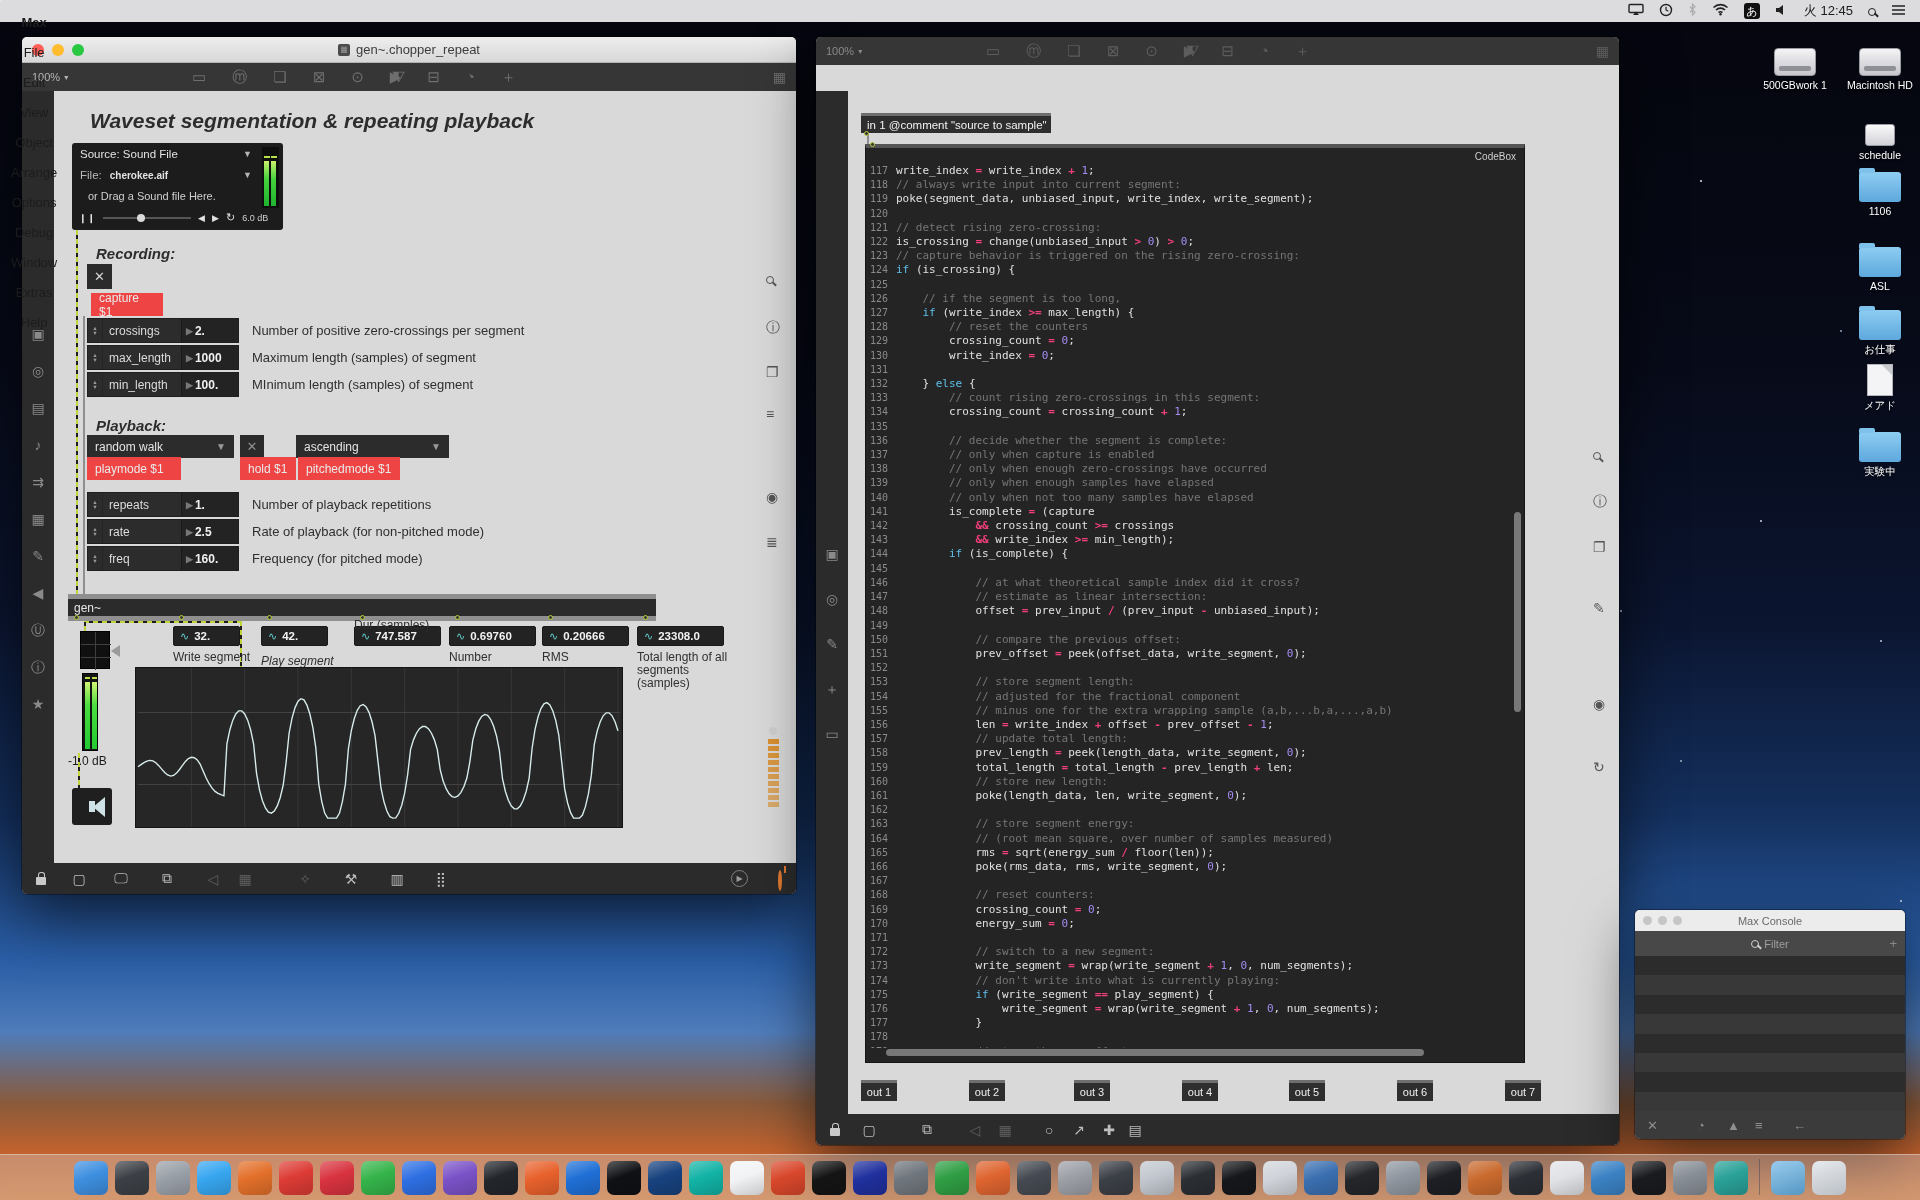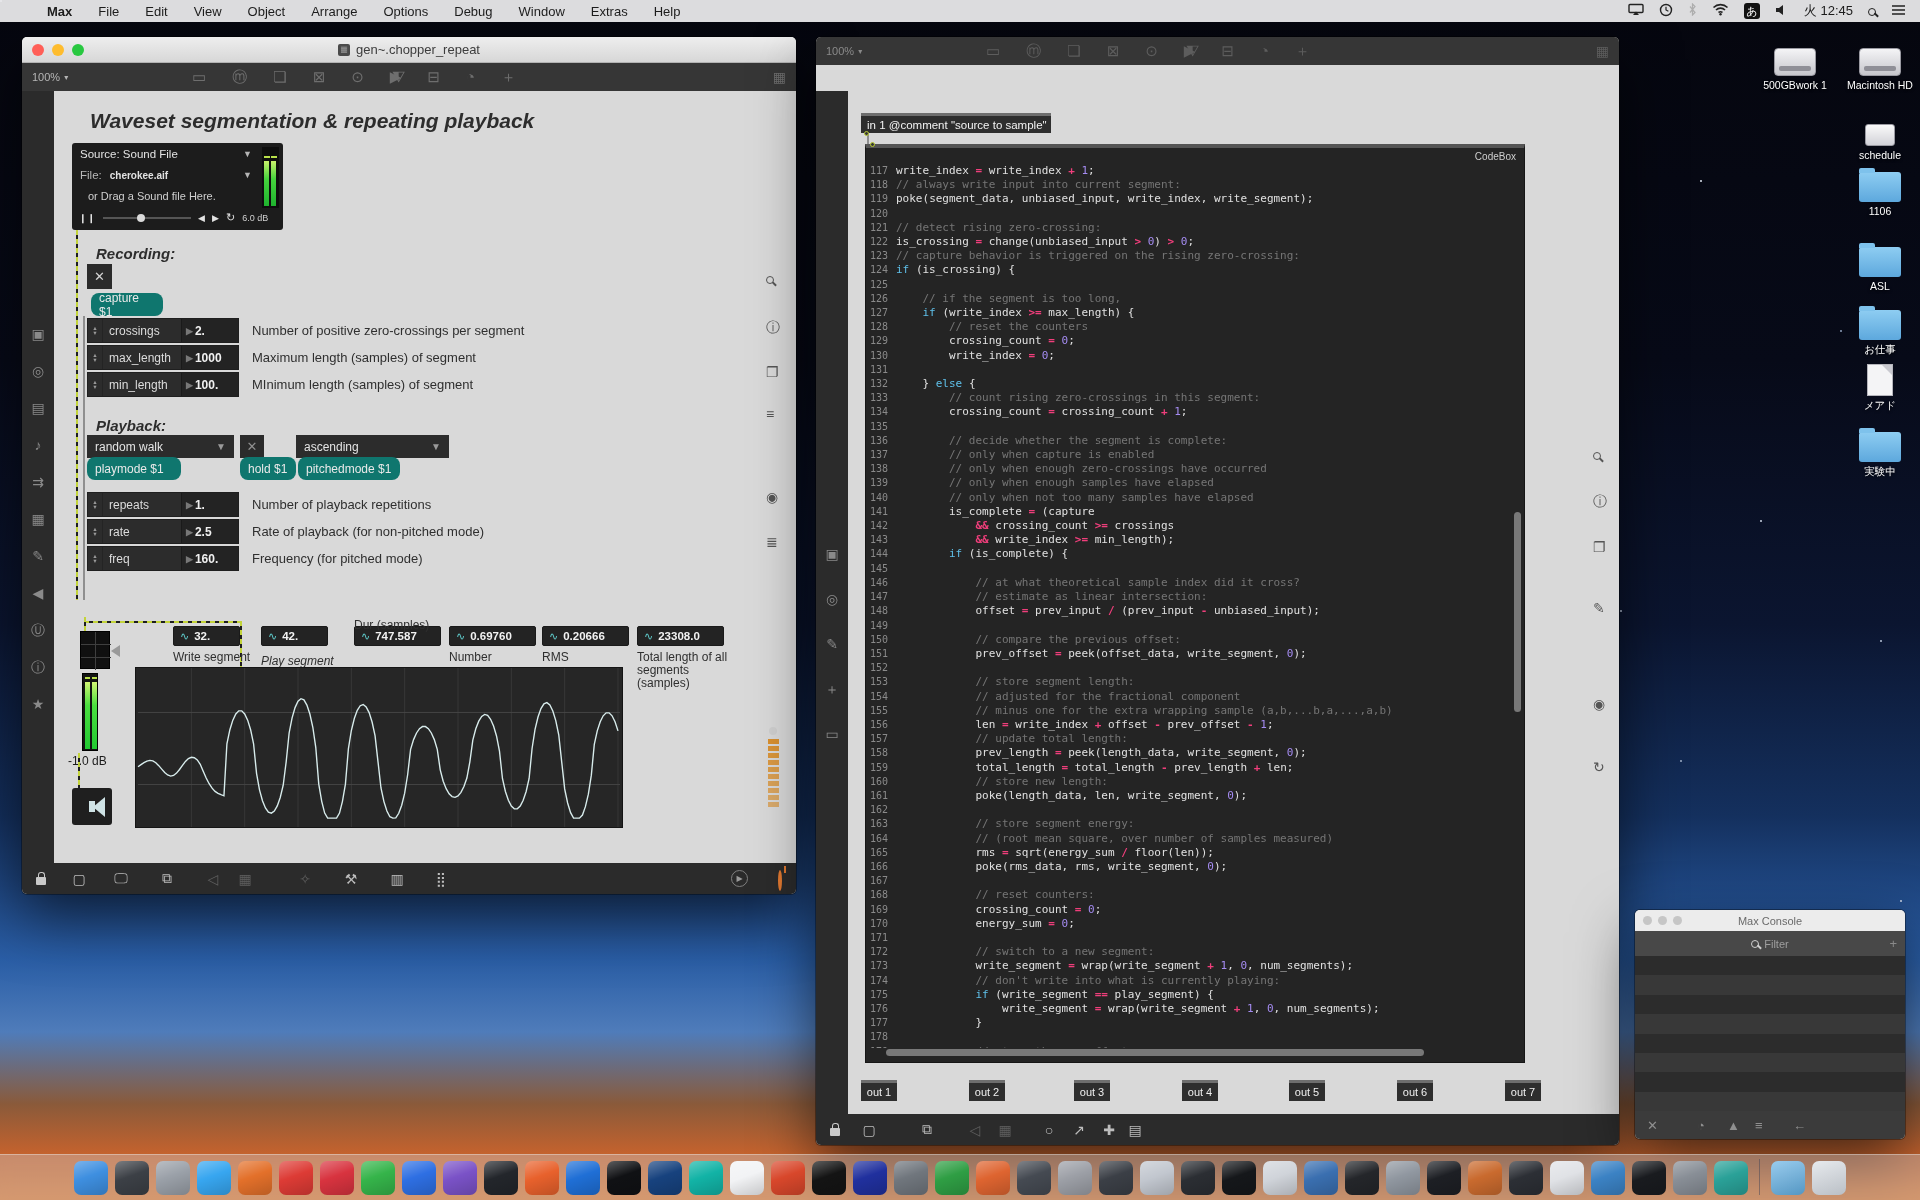--- a/index.html
+++ b/index.html
@@ -9,21 +9,21 @@
   
   #stars{position:absolute;left:0;top:0;width:2px;height:2px;border-radius:50%;background:#dfe6f2;
     box-shadow:240px 150px #cdd6e6,420px 90px #8fa0bc,660px 120px #b9c4d8,90px 340px #7e8fae,150px 620px #9fb0c8,
     330px 780px #b9c4d8,520px 880px #8fa0bc,700px 300px #cdd6e6,760px 140px #6d7f9e,860px 80px #b9c4d8,
     1000px 60px #cdd6e6,1120px 140px #8fa0bc,1260px 90px #dfe6f2,1400px 170px #9fb0c8,1500px 260px #cdd6e6,
     1560px 420px #8fa0bc,1620px 610px #b9c4d8,1680px 760px #9fb0c8,1760px 520px #cdd6e6,1840px 330px #8fa0bc,
     1880px 640px #b9c4d8,1700px 180px #dfe6f2,1460px 700px #7e8fae,120px 840px #8fa0bc,60px 480px #9fb0c8,
     1900px 900px #cdd6e6,1340px 300px #6d7f9e,900px 940px #8fa0bc;}
   
   #menubar{position:absolute;left:0;top:0;width:1920px;height:22px;background:rgba(234,234,236,0.94);display:flex;align-items:center;justify-content:space-between;font-size:13px;color:#1c1c1c;z-index:50;}
-  #menu-left{display:flex;align-items:center;gap:4px;height:100%;}
+  #menu-left{display:flex;align-items:center;gap:15px;height:100%;flex-direction:column;}
   #menu-left .mi{padding:0 11px;height:100%;display:flex;align-items:center;}
   #menu-left .apple{font-size:14px;padding:0 14px 0 18px;}
   #menu-left .app{font-weight:bold;}
   #menu-right{display:flex;align-items:center;gap:15px;padding-right:14px;height:100%;}
   .inputbadge{width:16px;height:16px;background:#111;color:#fff;font-size:11px;border-radius:3px;display:flex;align-items:center;justify-content:center;}
   
   .win{position:absolute;border-radius:5px;box-shadow:0 22px 60px rgba(0,0,0,.6),0 0 0 1px rgba(0,0,0,.35);overflow:hidden;background:#d9d9d9;}
   .titlebar{height:26px;background:linear-gradient(#eeeeee,#d7d7d7);border-bottom:1px solid #b3b3b3;position:relative;display:flex;align-items:center;justify-content:center;font-size:13px;color:#3c3c3c;}
   .lights{position:absolute;left:10px;top:7px;display:flex;gap:8px;}
   .lights span{width:12px;height:12px;border-radius:50%;}
@@ -33,21 +33,21 @@
   .tb-icons{position:absolute;left:170px;display:flex;gap:26px;font-size:15px;color:#6e6e6e;}
   .tb-right{position:absolute;right:10px;font-size:14px;color:#6e6e6e;}
   .tb-bucket{position:absolute;left:370px;font-size:15px;color:#6e6e6e;}
   .winbody{position:absolute;left:0;right:0;top:54px;bottom:31px;display:flex;}
   .sidebar{width:32px;background:#2b2b2b;position:relative;}
   .sidebar .si{position:absolute;left:0;width:32px;text-align:center;font-size:14px;color:#8a8a8a;}
   .canvas{position:relative;flex:1;background:#d9d9d9;overflow:hidden;}
   .bottombar{position:absolute;left:0;right:0;bottom:0;height:31px;background:#2b2b2b;display:flex;align-items:center;}
   .bb-ico{position:absolute;top:0;height:31px;display:flex;align-items:center;justify-content:center;width:22px;color:#bdbdbd;font-size:14px;}
   .dim{color:#5f5f5f !important;}
-  .msg{background:#0f766e;color:#e9e9e9;font-size:12px;border-radius:8px;display:flex;align-items:center;padding:8px 8px;}
+  .msg{background:#ef4444;color:#e9e9e9;font-size:12px;border-radius:0;display:flex;align-items:center;padding:8px 8px;}
   .lbl{color:#2d2d2d;font-weight:bold;font-style:italic;}
   .toggle{background:#2b2b2b;color:#d6d6d6;display:flex;align-items:center;justify-content:center;font-size:13px;}
   .pmenu{background:#2c2c2c;color:#e4e4e4;font-size:12px;display:flex;align-items:center;padding:0 8px;justify-content:space-between;}
   .pmenu .car{color:#9a9a9a;font-size:10px;}
   .attrui-row{position:absolute;display:flex;align-items:center;}
   .attrui{width:152px;height:25px;background:#2c2c2c;display:flex;align-items:stretch;border:1px solid #1f1f1f;}
   .attrui .step{width:15px;display:flex;flex-direction:column;align-items:center;justify-content:center;font-size:5.5px;color:#9a9a9a;line-height:5px;border-right:1px solid #242424;}
   .attrui .nm{flex:1;display:flex;align-items:center;padding-left:6px;color:#dcdcdc;font-size:12px;}
   .attrui .val{width:57px;background:#232323;border-left:1px solid #1a1a1a;display:flex;align-items:center;color:#f0f0f0;font-size:12px;font-weight:bold;padding-left:4px;gap:2px;}
   .attrui .val .car{color:#777;font-size:9px;}
@@ -365,20 +365,33 @@
           <div class="attrui-row" style="left: 33px; top: 455px;">
             <div class="attrui">
               <span class="step">▲<br>▼</span>
               <span class="nm">freq</span>
               <span class="val"><span class="car">▶</span>160.</span>
             </div>
             <span class="pdesc">Frequency (for pitched mode)</span>
           </div>
         </div>
 
+      <div class="abs" style="left:14px;top:503px;width:588px;">
+        <div style="height:5px;background:#8f8f8f;"></div>
+        <div style="height:17px;background:#2b2b2b;color:#e6e6e6;font-size:12px;display:flex;align-items:center;padding-left:6px;">gen~</div>
+        <div style="height:5px;background:#8f8f8f;position:relative;" id="gen-outlets">
+            <span class="dot" style="left: 6px; top: -1px;"></span>
+            <span class="dot" style="left: 111px; top: -1px;"></span>
+            <span class="dot" style="left: 199px; top: -1px;"></span>
+            <span class="dot" style="left: 292px; top: -1px;"></span>
+            <span class="dot" style="left: 387px; top: -1px;"></span>
+            <span class="dot" style="left: 480px; top: -1px;"></span>
+            <span class="dot" style="left: 575px; top: -1px;"></span>
+          </div>
+      </div>
 
       <div id="monitors">
           <div class="numbox" style="left: 119px; top: 535px; width: 67px;">
             <span class="sine">∿</span>
             <span class="nv">32.</span>
           </div>
           <div class="monlabel" style="left: 119px; top: 560px; width: 110px;">Write segment</div>
           <div class="numbox" style="left: 207px; top: 535px; width: 67px;">
             <span class="sine">∿</span>
             <span class="nv">42.</span>

